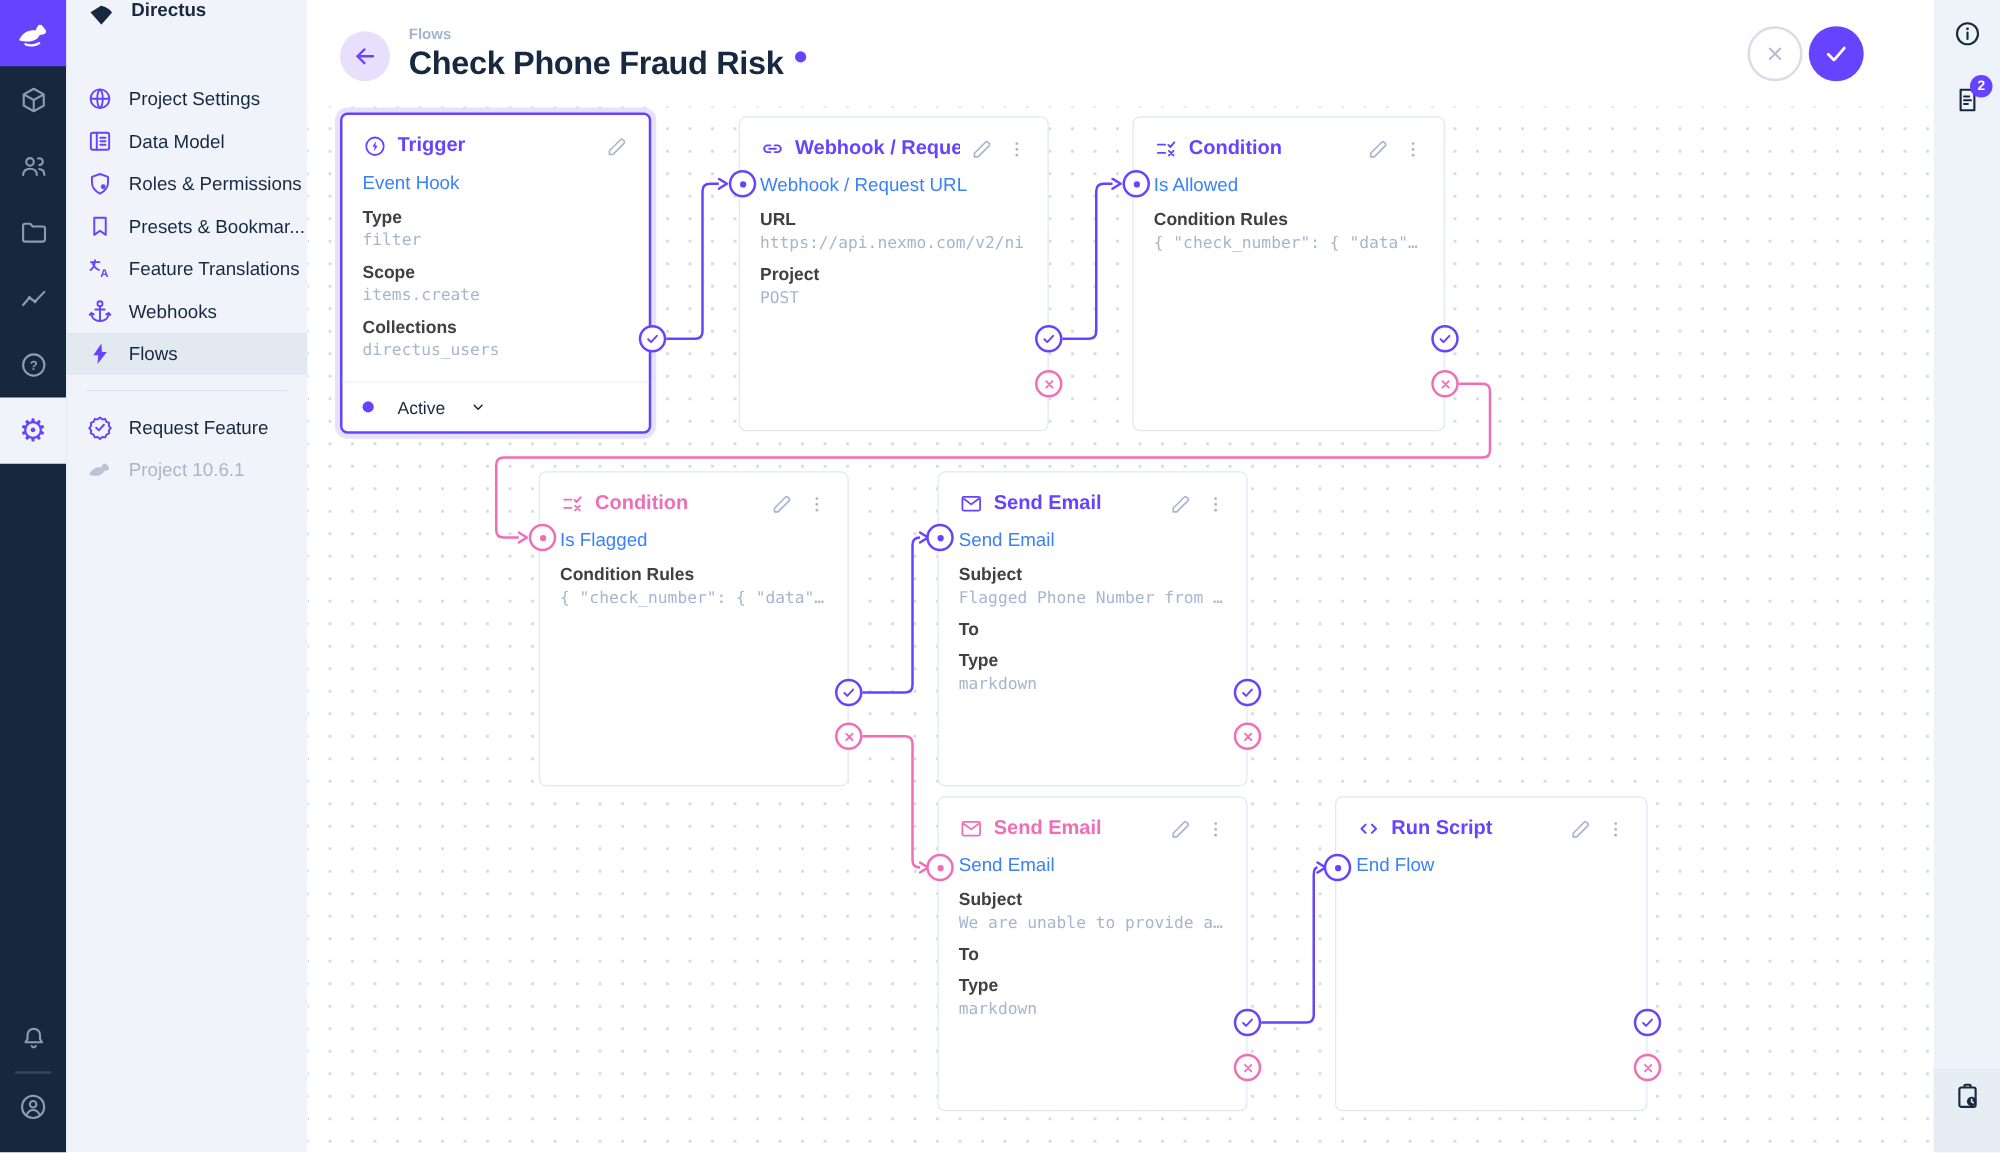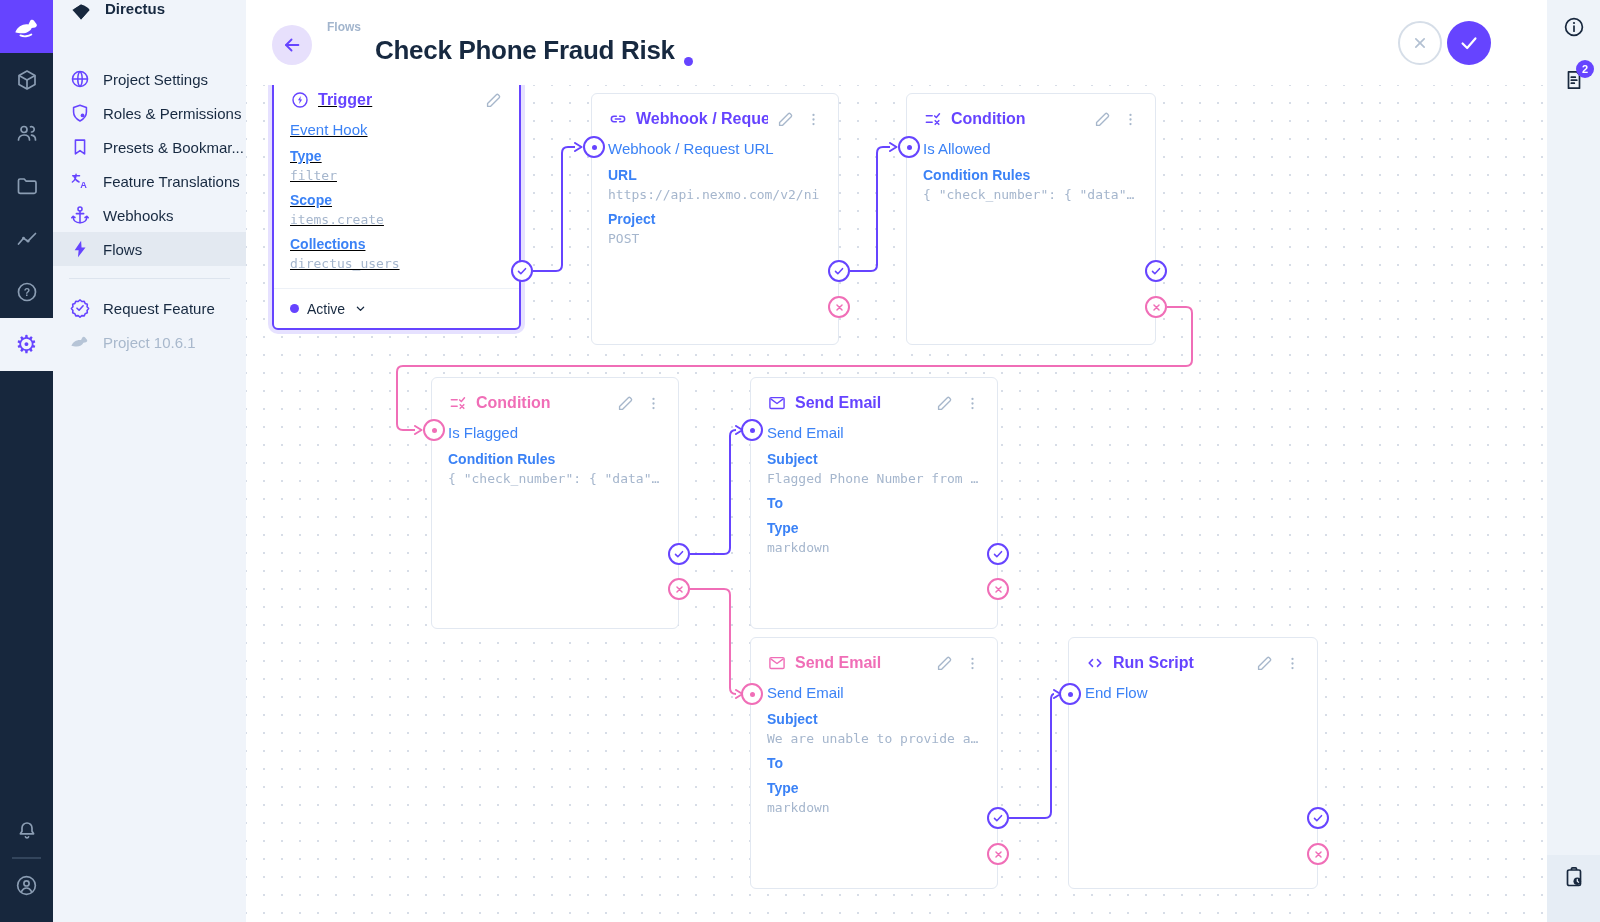--- a/index.html
+++ b/index.html
@@ -35,43 +35,43 @@
     background-size:18px 18px; background-position:9px 9px; }
   .lines { position:absolute; inset:0; z-index:1; pointer-events:none; }
 
   
   .page-header { position:absolute; top:0; left:0; right:0; height:85px; background:#fff; z-index:4;
     display:flex; align-items:center; padding:0 56px 0 26px; }
   .back-btn { width:40px; height:40px; border-radius:50%; background:#e7e0fc; color:#6644ff;
     display:flex; align-items:center; justify-content:center; cursor:pointer; flex-shrink:0; margin-top:4px; }
   .title-block { margin-left:15px; flex:1; }
   .breadcrumb { font-size:12px; font-weight:600; color:#a2b5cd; margin-bottom:1px; }
-  .title-row { display:flex; align-items:flex-end;margin-left:48px; }
+  .title-row { display:flex; align-items:flex-start; }
   .page-title { font-size:26px; font-weight:800; color:#172940; letter-spacing:-.3px; }
   .unsaved-dot { width:9px; height:9px; border-radius:50%; background:#6644ff; margin-left:9px; margin-top:6px; }
   .hdr-actions { display:flex; gap:5px; }
   .circle-btn { width:44px; height:44px; border-radius:50%; display:flex; align-items:center; justify-content:center; cursor:pointer; }
   .btn-close { border:2px solid #d6dee8; color:#b2c0d2; background:#fff; }
   .btn-save { background:#6644ff; color:#fff; }
 
   
   .card { position:absolute; background:#fff; border:1px solid #e2e8f1; border-radius:6px; z-index:2; padding:14px 16px; }
   .card.selected { border:2px solid #6644ff; box-shadow:0 0 0 4px rgba(102,68,255,.16); }
   .card-head { display:flex; align-items:center; gap:8px; height:22px; margin-bottom:8px; }
   .card-title { font-size:16px; font-weight:700; color:#6644ff; flex:1; white-space:nowrap; overflow:hidden; }
   .card.pinkc .card-title, .card.pinkc .cicon { color:#f06eb7; }
   .cicon { color:#6644ff; display:flex; flex-shrink:0; }
   .edit-btn, .menu-btn { color:#a7b7cb; display:flex; cursor:pointer; flex-shrink:0; }
   .menu-btn { margin-left:2px; }
   .panel-name { font-size:15px; color:#3b82f6; line-height:22px; margin-top:5px; }
   .field { margin-top:5px; }
-  .f-label { font-size:14px; font-weight:700; color:#3b82f6; line-height:20px; }
+  .f-label { font-size:14px; font-weight:700; color:#404040; line-height:20px; }
   .f-value { font-family:"DejaVu Sans Mono","Liberation Mono",monospace; font-size:13px; color:#a5b6cd; line-height:19px; white-space:nowrap; overflow:hidden; }
   .card-footer { position:absolute; left:0; right:0; bottom:0; height:40px; border-top:1px solid #edf1f7;
-    display:flex; align-items:center; gap:8px; padding-left:16px; color:#172940; font-size:14px; font-weight:500; }
+    display:flex; align-items:center; gap:19px; padding-left:16px; color:#172940; font-size:14px; font-weight:500; }
   .status-dot { width:9px; height:9px; border-radius:50%; background:#6644ff; }
   .chev { color:#172940; display:flex; }
 
   
   .conn { position:absolute; width:22px; height:22px; border-radius:50%; background:#fff; border:2px solid;
     display:flex; align-items:center; justify-content:center; z-index:3; cursor:pointer; }
   .conn.purple { border-color:#6644ff; color:#6644ff; }
   .conn.pink { border-color:#f06eb7; color:#f06eb7; }
   .conn .cdot { width:5px; height:5px; border-radius:50%; background:currentColor; }
 
@@ -160,20 +160,30 @@
     <div class="nav-list">
       <div class="nav-item">
         <span class="nicon">
             <svg width="22" height="22" viewBox="0 0 24 24" fill="none" stroke="currentColor" stroke-width="1.7">
               <circle cx="12" cy="12" r="8.2"></circle>
               <path d="M3.8 12 H20.2"></path>
               <path d="M12 3.8 c3.2 2.6 3.2 13.8 0 16.4 M12 3.8 c-3.2 2.6-3.2 13.8 0 16.4"></path>
             </svg>
           </span>
         <span class="nav-label">Project Settings</span>
+      </div>
+      <div class="nav-item">
+        <span class="nicon">
+            <svg width="22" height="22" viewBox="0 0 24 24" fill="none" stroke="currentColor" stroke-width="1.7" stroke-linecap="round">
+              <rect x="4" y="4.5" width="16" height="15" rx="1.8"></rect>
+              <path d="M9.2 4.5 V19.5"></path>
+              <path d="M12.3 9 h4.5 M12.3 12 h4.5 M12.3 15 h4.5"></path>
+            </svg>
+          </span>
+        <span class="nav-label">Data Model</span>
       </div>
       <div class="nav-item">
         <span class="nicon">
             <svg width="22" height="22" viewBox="0 0 24 24" fill="none" stroke="currentColor" stroke-width="1.7" stroke-linejoin="round">
               <path d="M12 3.5 19 6 v5 c0 4.6-3 7.7-7 9.7 -4-2-7-5.1-7-9.7 V6 Z"></path>
               <circle cx="14.8" cy="14.6" r="2.1" fill="currentColor" stroke="none"></circle>
             </svg>
           </span>
         <span class="nav-label">Roles &amp; Permissions</span>
       </div>
@@ -277,21 +287,21 @@
             </svg>
         </div>
         <div class="circle-btn btn-save">
           <svg width="22" height="22" viewBox="0 0 24 24" stroke="currentColor" stroke-width="2.4" stroke-linecap="round" stroke-linejoin="round" fill="none">
               <path d="M5 12.5 10 17.5 19 7"></path>
             </svg>
         </div>
       </div>
     </div>
 
-    <div class="card selected" style="left:26px; top:73px; width:249px; height:257px;text-decoration:underline;">
+    <div class="card selected" style="left:26px; top:90px; width:249px; height:257px;">
       <div class="card-head">
         <span class="cicon">
             <svg width="20" height="20" viewBox="0 0 24 24" fill="none" stroke="currentColor" stroke-width="1.7">
               <circle cx="12" cy="12" r="8.4"></circle>
               <path d="M12.8 7.2 9.6 12.4 h2.1 L11 16.8 14.6 11.4 h-2.1 Z" fill="currentColor" stroke="none"></path>
             </svg>
           </span>
         <span class="card-title">Trigger</span>
         <span class="edit-btn">
             <svg width="19" height="19" viewBox="0 0 24 24" fill="none" stroke="currentColor" stroke-width="1.7" stroke-linejoin="round">

